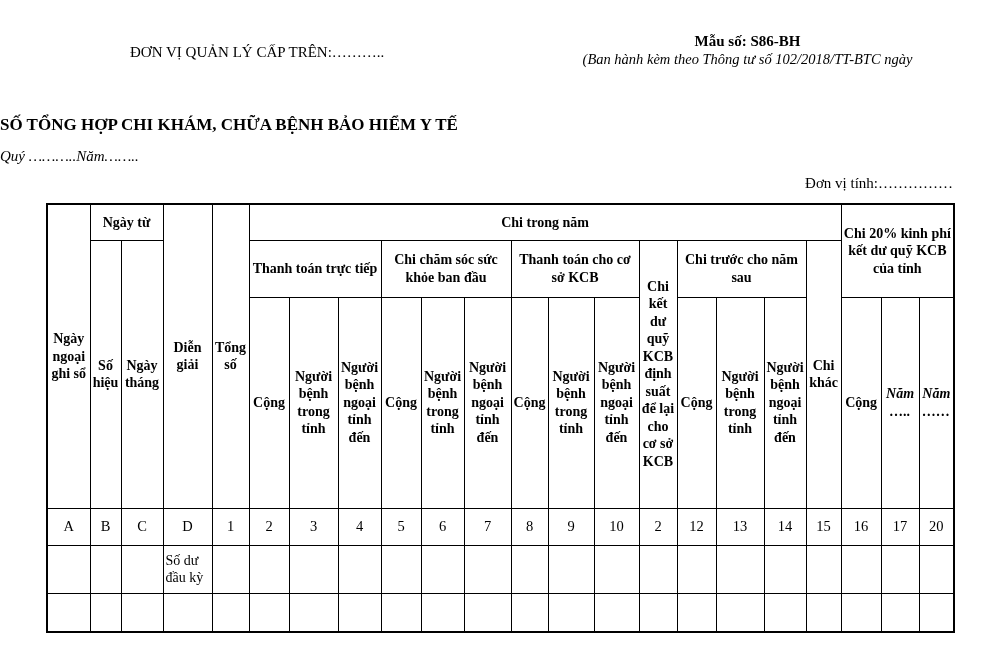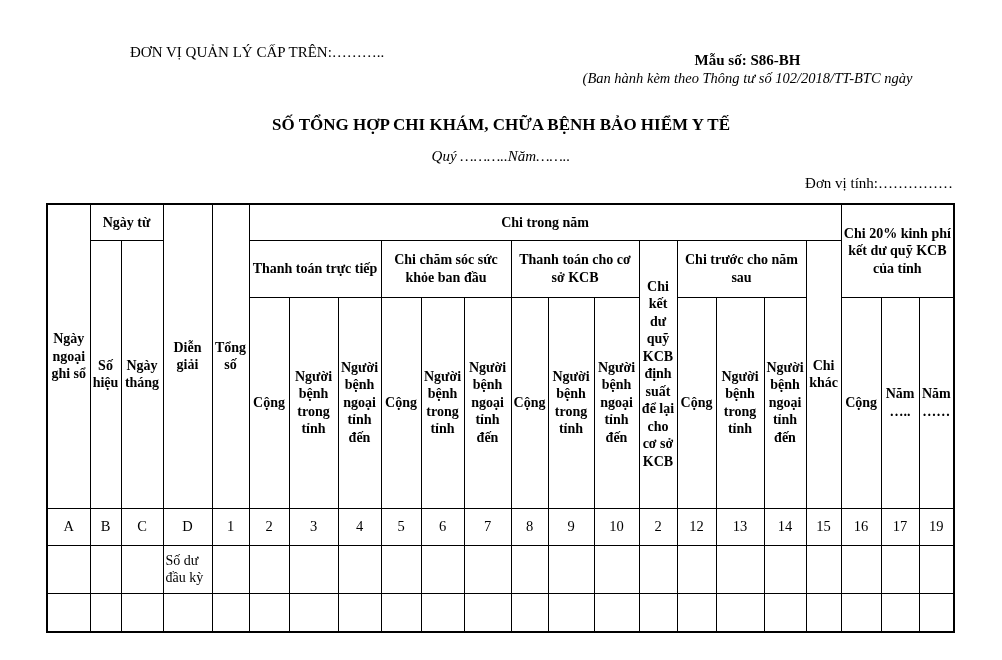--- a/index.html
+++ b/index.html
@@ -4,40 +4,40 @@
 <style>
   * { margin:0; padding:0; box-sizing:border-box; }
   html,body { background:#fff; }
   body {
     width:1002px; height:660px; position:relative; overflow:hidden;
     font-family:"Liberation Serif","DejaVu Serif",serif; color:#000;
   }
   .abs { position:absolute; }
   #unit-block { left:130px; top:42px; font-size:15px; line-height:21px; }
   #unit-block .l2 { font-weight:bold; }
-  #form-block { left:545px; top:51px; width:405px; text-align:center; }
+  #form-block { left:545px; top:32px; width:405px; text-align:center; }
   #form-block .no { font-size:15px; font-weight:bold; line-height:19px; }
   #form-block .iss { font-size:14.5px; font-style:italic; line-height:17px; }
-  #title { left:0; top:115px; width:1002px; text-align:center; font-size:17px; font-weight:bold; }
-  #subtitle { left:0; top:148px; width:1002px; text-align:center; font-size:15px; font-style:italic; }
+  #title { left:0; top:115px; width:1002px; text-align:left; font-size:17px; font-weight:bold; }
+  #subtitle { left:0; top:148px; width:1002px; text-align:left; font-size:15px; font-style:italic; }
   #unit-note { left:653px; top:175px; width:300px; text-align:right; font-size:15px; }
 
   table.grid {
     position:absolute; left:46px; top:203px; width:908px;
     border-collapse:collapse; table-layout:fixed; border:2px solid #000;
   }
   .grid th, .grid td {
     border:1px solid #000; padding:0 1px; text-align:center; vertical-align:middle;
     font-size:14px; line-height:1.25; overflow:hidden;
   }
   .grid th { font-weight:bold; }
   .grid td { font-size:14.5px; font-weight:normal; }
   tr.r1 { height:36px; } tr.r2 { height:57px; } tr.r3 { height:211px; }
   tr.r4 { height:37px; } tr.r5 { height:48px; } tr.r6 { height:39px; }
-  .pre { white-space:pre-line; }
+  .pre { white-space:pre-line;font-style:italic; }
   td.lbl { text-align:left; padding:0 2px; font-size:14px; }
 </style>
 </head>
 <body>
 
 <div class="abs" id="unit-block">
   <div class="l1">ĐƠN VỊ QUẢN LÝ CẤP TRÊN:………..</div>
 </div>
 
 <div class="abs" id="form-block">
@@ -127,21 +127,21 @@
     <td>8</td>
     <td>9</td>
     <td>10</td>
     <td>2</td>
     <td>12</td>
     <td>13</td>
     <td>14</td>
     <td>15</td>
     <td>16</td>
     <td>17</td>
-    <td>19</td>
+    <td>20</td>
   </tr>
   <tr class="r5">
     <td></td>
     <td></td>
     <td></td>
     <td class="lbl">Số dư đầu kỳ</td>
     <td></td>
     <td></td>
     <td></td>
     <td></td>

